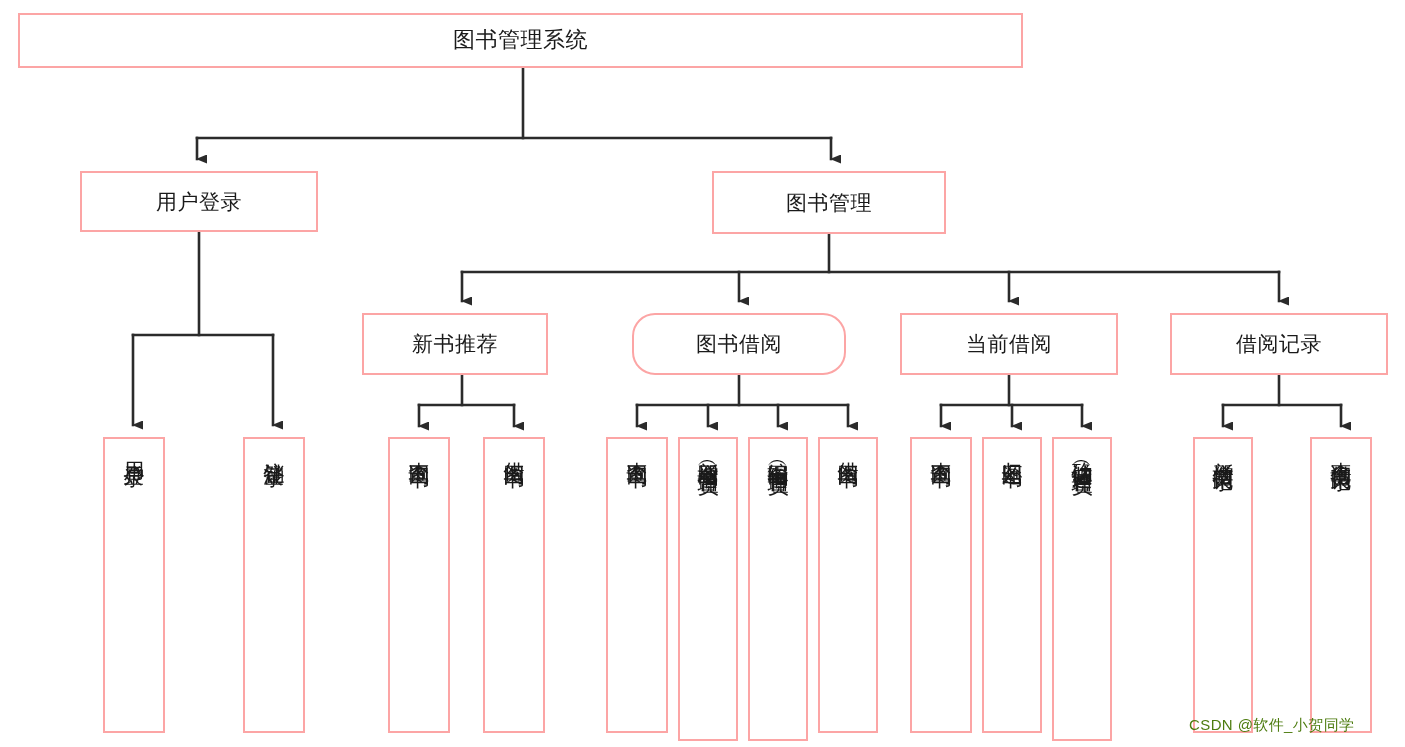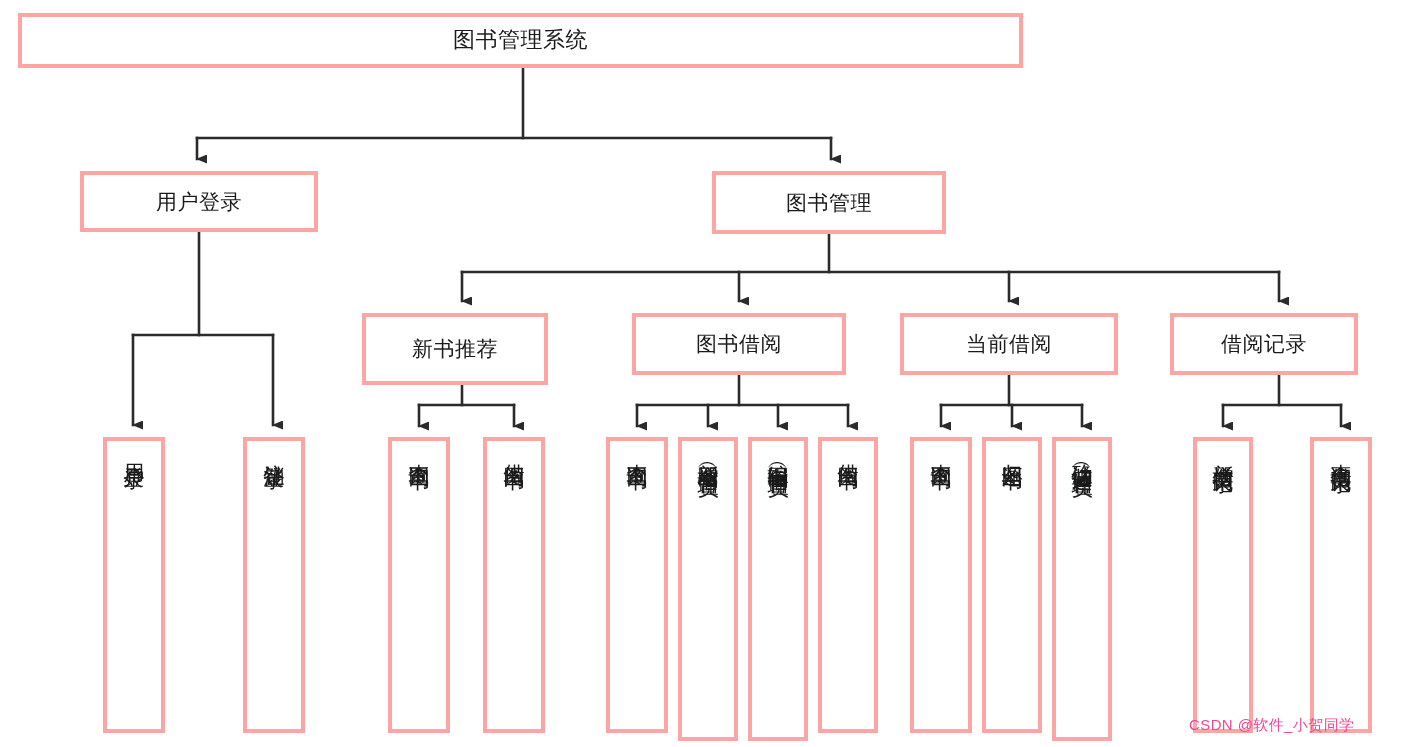--- a/index.html
+++ b/index.html
@@ -24,21 +24,21 @@
     left: 0;
     top: 0;
     width: 1405px;
     height: 747px;
     pointer-events: none;
   }
   .node {
     position: absolute;
     box-sizing: border-box;
     background: #ffffff;
-    border: 4px solid #fca5a5;
+    border: 2px solid #fca5a5;
     display: flex;
     align-items: center;
     justify-content: center;
     color: #1a1a1a;
   }
   .node .label {
     display: block;
     text-align: center;
     line-height: 1.12;
     letter-spacing: 0.5px;
@@ -58,21 +58,21 @@
     line-height: 1.05;
     letter-spacing: 2px;
     white-space: nowrap;
   }
   .node.root .label { font-size: 22px; }
   .watermark {
     position: absolute;
     left: 1189px;
     top: 716px;
     font-size: 15px;
-    color: #ec4899;
+    color: #4d7c0f;
     white-space: nowrap;
     letter-spacing: 0.4px;
   }
 </style>
 </head>
 <body>
 
 <div id="diagram-root">
 
   <svg class="connectors" viewBox="0 0 1405 747" xmlns="http://www.w3.org/2000/svg">
@@ -130,30 +130,30 @@
     <span class="label">图书管理系统</span>
   </div>
 
   <div class="node horizontal" style="left: 80px; top: 171px; width: 238px; height: 61px;">
     <span class="label">用户登录</span>
   </div>
   <div class="node horizontal" style="left: 712px; top: 171px; width: 234px; height: 63px;">
     <span class="label">图书管理</span>
   </div>
 
-  <div class="node horizontal" style="left: 362px; top: 313px; width: 186px; height: 72px;">
+  <div class="node horizontal" style="left: 362px; top: 313px; width: 186px; height: 62px;">
     <span class="label">新书推荐</span>
   </div>
-  <div class="node horizontal" style="left: 632px; top: 313px; width: 214px; height: 62px;">
+  <div class="node horizontal" style="left: 632px; top: 313px; width: 214px; height: 62px; border-radius: 23px;">
     <span class="label">图书借阅</span>
   </div>
   <div class="node horizontal" style="left: 900px; top: 313px; width: 218px; height: 62px; align-items: center;">
     <span class="label">当前借阅</span>
   </div>
-  <div class="node horizontal" style="left: 1170px; top: 313px; width: 188px; height: 62px;">
+  <div class="node horizontal" style="left: 1170px; top: 313px; width: 218px; height: 62px;">
     <span class="label">借阅记录</span>
   </div>
 
   <div class="node vertical" style="left: 103px; top: 437px; width: 62px; height: 296px;">
     <span class="label">用户登录</span>
   </div>
   <div class="node vertical" style="left: 243px; top: 437px; width: 62px; height: 296px;">
     <span class="label">注销登录</span>
   </div>
   <div class="node vertical" style="left: 388px; top: 437px; width: 62px; height: 296px;">

